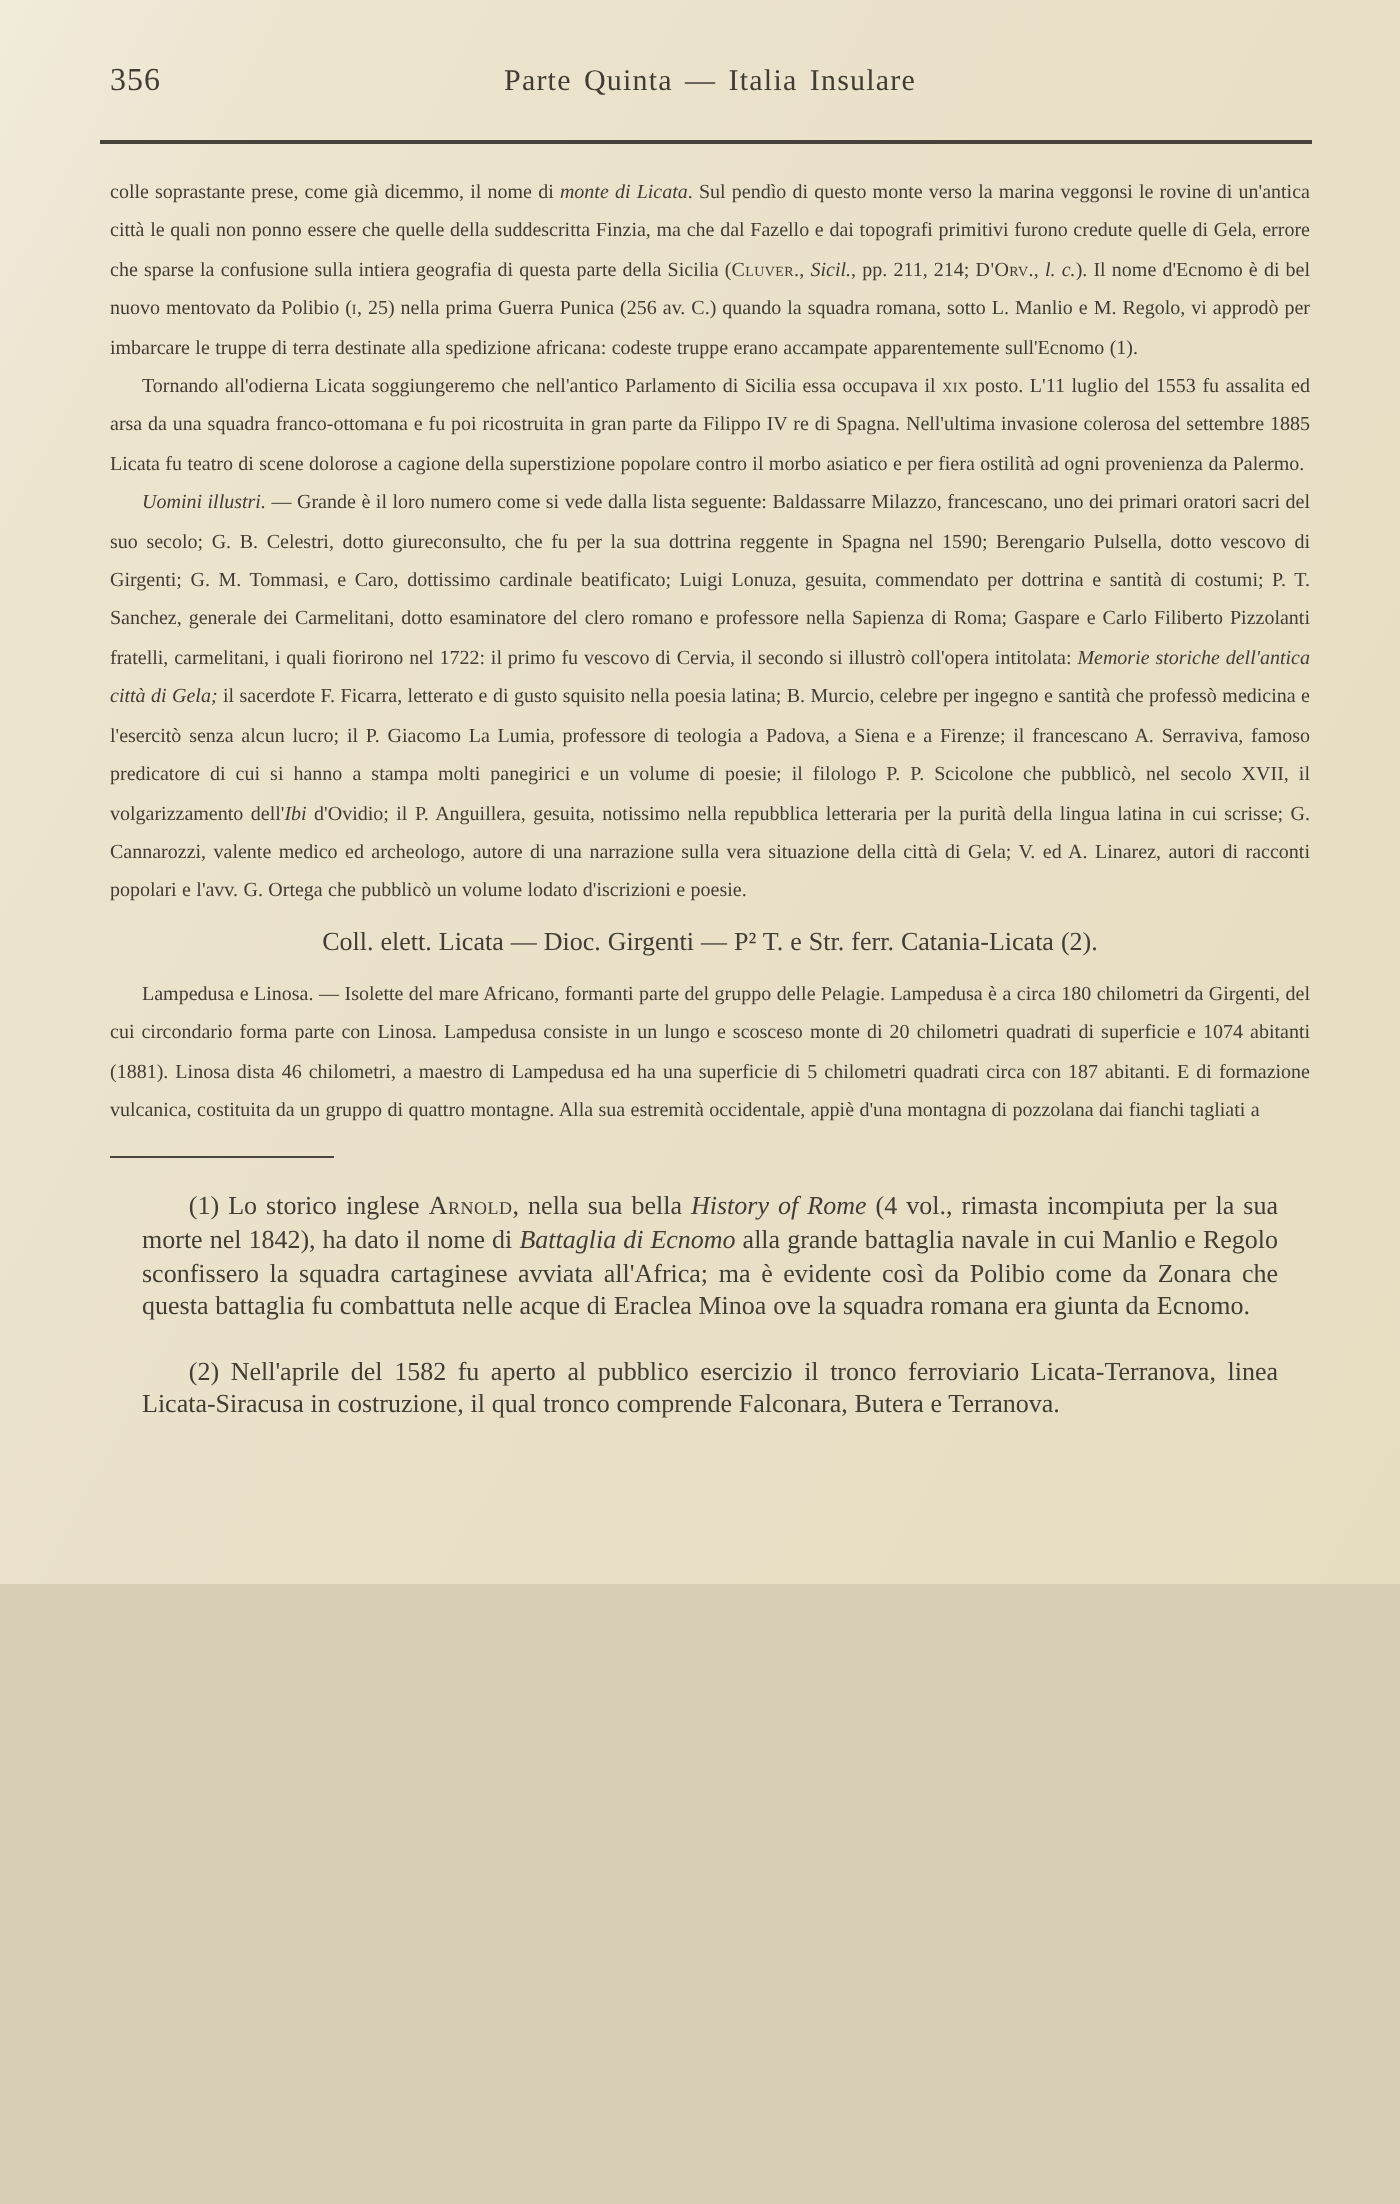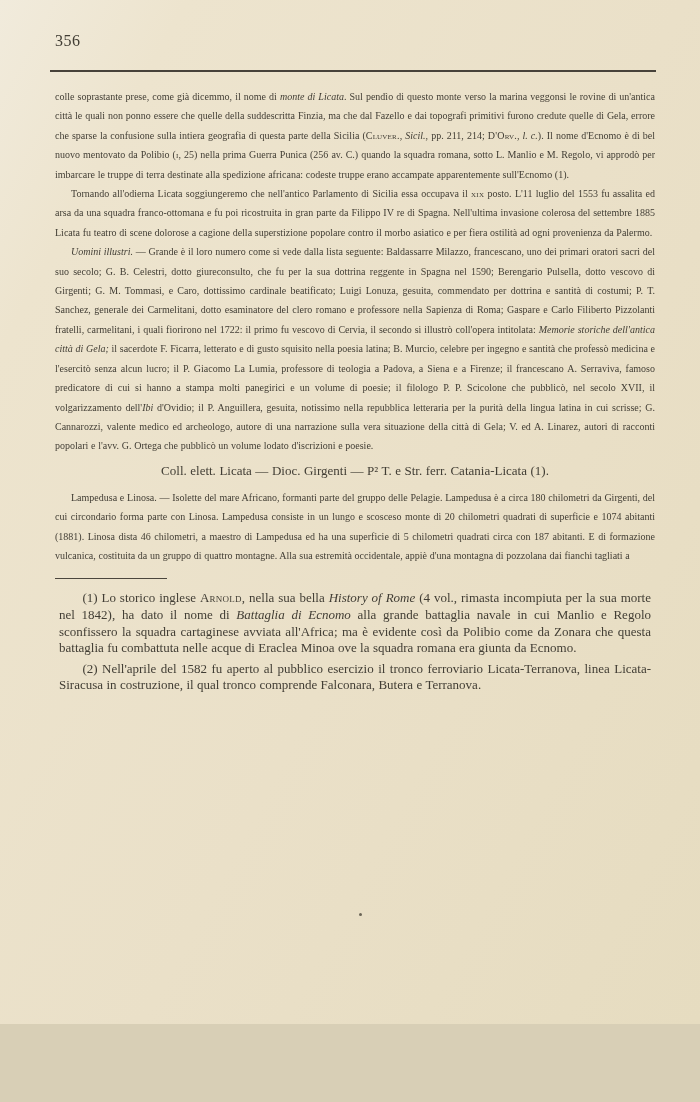--- a/index.html
+++ b/index.html
@@ -3,21 +3,21 @@
 <meta charset="utf-8">
 <style>
   html, body {
     margin: 0;
     padding: 0;
     background: #d8cfb6;
   }
   .scan-page {
     position: relative;
     width: 700px;
-    height: 1024px;
+    height: 792px;
     overflow: hidden;
     background: linear-gradient(118deg, #f1ebdc 0%, #ede4ce 15%, #eae0c8 55%, #e6dcc0 100%);
     font-family: "Liberation Serif", "DejaVu Serif", serif;
     color: #413d34;
   }
   
   .header {
     position: absolute;
     top: 32px;
     left: 55px;
@@ -75,21 +75,21 @@
     text-indent: 0;
   }
   
   .fn-rule {
     width: 112px;
     margin: 13px 0 11px 0;
     border: none;
     border-top: 1.6px solid #4b463d;
   }
   .footnote {
-    margin: 4px;
+    margin: 16px;
     font-size: 13px;
     line-height: 16.6px;
     text-align: justify;
     text-indent: 1.8em;
     word-spacing: 0.01em;
   }
   
   .speck {
     position: absolute;
     background: #6a6456;
@@ -98,32 +98,33 @@
   .speck-1 { left: 359px; top: 913px; width: 3px; height: 3px; }
   .speck-2 { left: 521px; top: 1089px; width: 3px; height: 3px; opacity: .7; }
 </style>
 </head>
 <body>
 
 <div class="scan-page">
 
   <div class="header">
     <span class="page-number">356</span>
+    <span class="header-title">Parte Quinta — Italia Insulare</span>
   </div>
   <div class="header-rule"></div>
 
   <div class="text-block">
 
     <p class="para no-indent"><span>colle soprastante prese, come già dicemmo, il nome di </span><span class="seg-i">monte di Licata</span><span>. Sul pendìo di questo monte verso la marina veggonsi le rovine di un'antica città le quali non ponno essere che quelle della suddescritta Finzia, ma che dal Fazello e dai topografi primitivi furono credute quelle di Gela, errore che sparse la confusione sulla intiera geografia di questa parte della Sicilia (</span><span class="seg-sc">Cluver.</span><span>, </span><span class="seg-i">Sicil.</span><span>, pp. 211, 214; </span><span class="seg-sc">D'Orv.</span><span>, </span><span class="seg-i">l. c.</span><span>). Il nome d'Ecnomo è di bel nuovo mentovato da Polibio (</span><span class="seg-sc">i</span><span>, 25) nella prima Guerra Punica (256 av. C.) quando la squadra romana, sotto L. Manlio e M. Regolo, vi approdò per imbarcare le truppe di terra destinate alla spedizione africana: codeste truppe erano accampate apparentemente sull'Ecnomo (1).</span></p>
 
     <p class="para"><span>Tornando all'odierna Licata soggiungeremo che nell'antico Parlamento di Sicilia essa occupava il </span><span class="seg-sc">xix</span><span> posto. L'11 luglio del 1553 fu assalita ed arsa da una squadra franco-ottomana e fu poi ricostruita in gran parte da Filippo IV re di Spagna. Nell'ultima invasione colerosa del settembre 1885 Licata fu teatro di scene dolorose a cagione della superstizione popolare contro il morbo asiatico e per fiera ostilità ad ogni provenienza da Palermo.</span></p>
 
     <p class="para"><span class="seg-i">Uomini illustri.</span><span> — Grande è il loro numero come si vede dalla lista seguente: Baldassarre Milazzo, francescano, uno dei primari oratori sacri del suo secolo; G. B. Celestri, dotto giureconsulto, che fu per la sua dottrina reggente in Spagna nel 1590; Berengario Pulsella, dotto vescovo di Girgenti; G. M. Tommasi, e Caro, dottissimo cardinale beatificato; Luigi Lonuza, gesuita, commendato per dottrina e santità di costumi; P. T. Sanchez, generale dei Carmelitani, dotto esaminatore del clero romano e professore nella Sapienza di Roma; Gaspare e Carlo Filiberto Pizzolanti fratelli, carmelitani, i quali fiorirono nel 1722: il primo fu vescovo di Cervia, il secondo si illustrò coll'opera intitolata: </span><span class="seg-i">Memorie storiche dell'antica città di Gela;</span><span> il sacerdote F. Ficarra, letterato e di gusto squisito nella poesia latina; B. Murcio, celebre per ingegno e santità che professò medicina e l'esercitò senza alcun lucro; il P. Giacomo La Lumia, professore di teologia a Padova, a Siena e a Firenze; il francescano A. Serraviva, famoso predicatore di cui si hanno a stampa molti panegirici e un volume di poesie; il filologo P. P. Scicolone che pubblicò, nel secolo XVII, il volgarizzamento dell'</span><span class="seg-i">Ibi</span><span> d'Ovidio; il P. Anguillera, gesuita, notissimo nella repubblica letteraria per la purità della lingua latina in cui scrisse; G. Cannarozzi, valente medico ed archeologo, autore di una narrazione sulla vera situazione della città di Gela; V. ed A. Linarez, autori di racconti popolari e l'avv. G. Ortega che pubblicò un volume lodato d'iscrizioni e poesie.</span></p>
 
-    <p class="para electoral-line">Coll. elett. Licata — Dioc. Girgenti — P² T. e Str. ferr. Catania-Licata (1).</p>
+    <p class="para electoral-line">Coll. elett. Licata — Dioc. Girgenti — P² T. e Str. ferr. Catania-Licata (2).</p>
 
     <p class="para"><span class="seg-b">Lampedusa e Linosa.</span><span> — Isolette del mare Africano, formanti parte del gruppo delle Pelagie. Lampedusa è a circa 180 chilometri da Girgenti, del cui circondario forma parte con Linosa. Lampedusa consiste in un lungo e scosceso monte di 20 chilometri quadrati di superficie e 1074 abitanti (1881). Linosa dista 46 chilometri, a maestro di Lampedusa ed ha una superficie di 5 chilometri quadrati circa con 187 abitanti. E di formazione vulcanica, costituita da un gruppo di quattro montagne. Alla sua estremità occidentale, appiè d'una montagna di pozzolana dai fianchi tagliati a</span></p>
 
     <hr class="fn-rule">
 
     <div>
       <p class="footnote"><span>(1) Lo storico inglese </span><span class="seg-sc">Arnold</span><span>, nella sua bella </span><span class="seg-i">History of Rome</span><span> (4 vol., rimasta incompiuta per la sua morte nel 1842), ha dato il nome di </span><span class="seg-i">Battaglia di Ecnomo</span><span> alla grande battaglia navale in cui Manlio e Regolo sconfissero la squadra cartaginese avviata all'Africa; ma è evidente così da Polibio come da Zonara che questa battaglia fu combattuta nelle acque di Eraclea Minoa ove la squadra romana era giunta da Ecnomo.</span></p>
       <p class="footnote"><span>(2) Nell'aprile del 1582 fu aperto al pubblico esercizio il tronco ferroviario Licata-Terranova, linea Licata-Siracusa in costruzione, il qual tronco comprende Falconara, Butera e Terranova.</span></p>
     </div>
 

